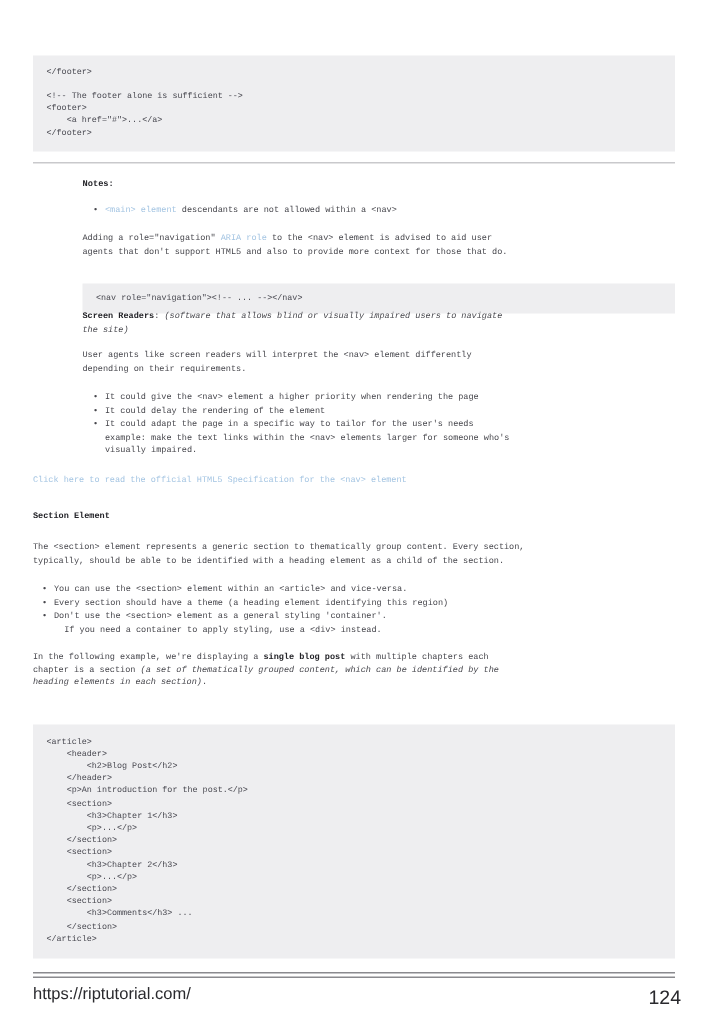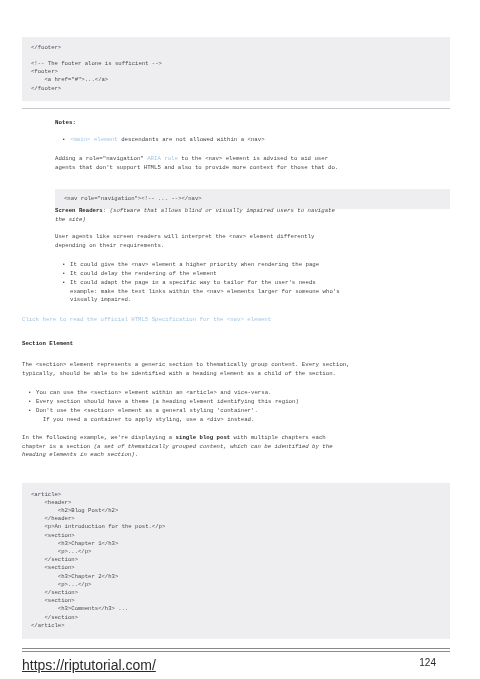--- a/index.html
+++ b/index.html
@@ -120,30 +120,29 @@
     top: 651px;
     width: 428px;
     height: 1px;
     background: #8a8a8e;
   }
   .footer-url {
     position: absolute;
     left: 22px;
     top: 657px;
     font-family: "Liberation Sans", sans-serif;
-    font-size: 14px;
+    font-size: 11px;
     color: #2a2a2e;
-    text-decoration: underline;
   }
   .footer-page {
     position: absolute;
-    right: 44px;
+    right: 26px;
     top: 657px;
     font-family: "Liberation Sans", sans-serif;
-    font-size: 10px;
+    font-size: 13px;
     color: #2a2a2e;
   }
 </style>
 </head>
 <body>
 
 <div class="page">
 
   <pre class="code-block top">&lt;/footer&gt;
 

